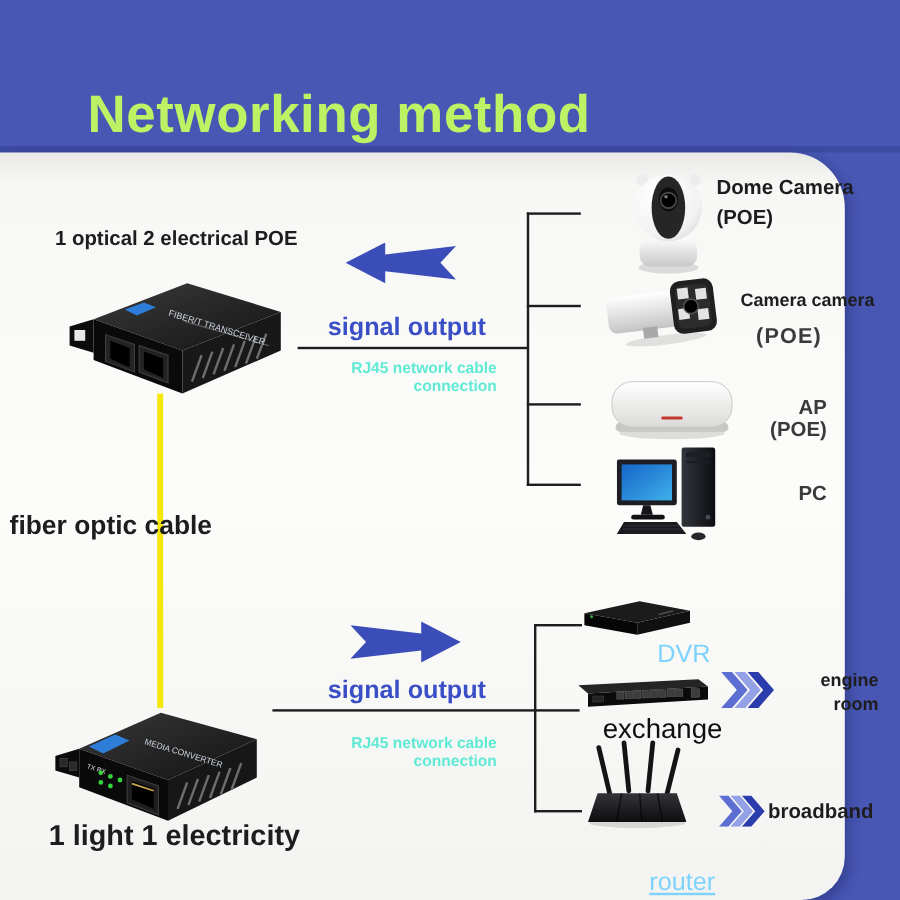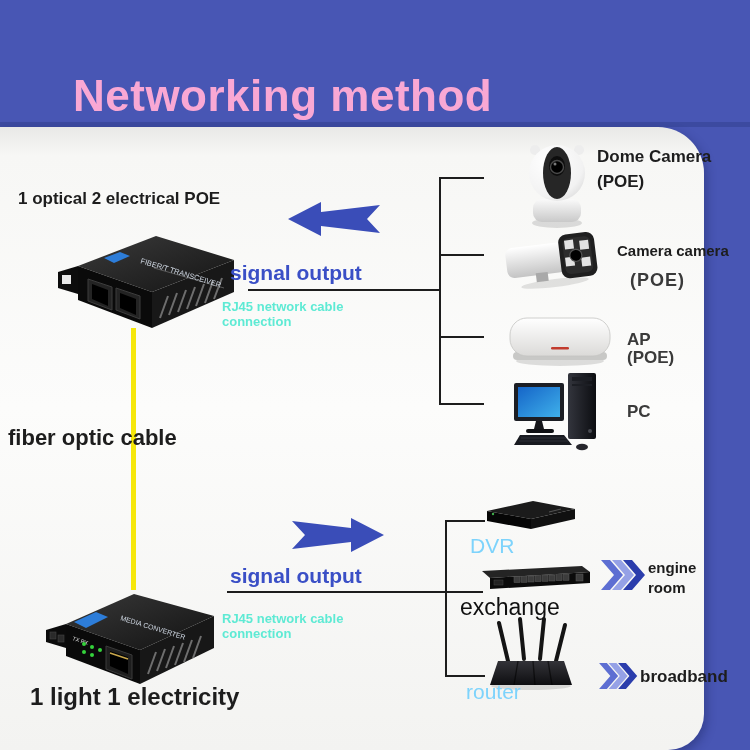--- a/index.html
+++ b/index.html
@@ -12,33 +12,33 @@
   .abs{position:absolute;}
   .panel{
     position:absolute;left:0;top:127px;width:704px;height:623px;
     background:linear-gradient(180deg,#e9e9e7 0px,#f7f7f5 28px,#fcfcfb 45%,#f3f3f1 100%);
     border-radius:0 46px 36px 0;
     box-shadow:3px 4px 10px rgba(20,28,80,0.35);
   }
   .banner-edge{position:absolute;left:0;top:122px;width:750px;height:5px;background:#3c4aa0;}
   .page-title{
     position:absolute;left:73px;top:45px;
-    color:#f9a8d4;font-size:44px;font-weight:700;letter-spacing:0.5px;line-height:1;
+    color:#bef264;font-size:44px;font-weight:700;letter-spacing:0.5px;line-height:1;
   }
   .lbl{color:#1d1d1d;white-space:nowrap;}
   .b17{font-size:17px;font-weight:700;}
   .b15{font-size:15px;font-weight:700;}
   .b20{font-size:24px;font-weight:700;}
   .b18{font-size:22px;font-weight:700;}
   .m17{font-size:17px;font-weight:600;color:#3a3a3a;}
   .r25{font-size:21px;font-weight:400;color:#7dd3fc;}
   .r23{font-size:23px;font-weight:400;color:#0f0f0f;}
   .signal{color:#3a4fc6;font-size:21px;font-weight:700;}
   .rj45{color:#5eead4;font-size:13px;font-weight:600;}
-  .center{text-align:left;}
+  .center{text-align:right;}
   .line{background:#1d1d1d;}
   .yellow-cable{background:#f6e70b;}
   svg{display:block;}
 </style>
 </head>
 <body>
 
 <div id="canvas">
 
   <div class="banner-edge"></div>
@@ -299,21 +299,21 @@
         <line x1="70" y1="46" x2="79" y2="10"></line>
       </g>
       <polygon points="12,46 78,46 86,70 4,70" fill="url(#rBody)"></polygon>
       <g stroke="#000" stroke-width="1.4" opacity="0.55">
         <line x1="32" y1="46" x2="28" y2="70"></line>
         <line x1="47" y1="46" x2="49" y2="70"></line>
         <line x1="62" y1="46" x2="66" y2="70"></line>
       </g>
     </svg>
   </div>
-  <div class="abs r25 center" style="left:466px;top:680px;width:130px;">router</div>
+  <div class="abs r25 center" style="left:466px;top:724px;width:130px;text-decoration:underline;">router</div>
 
   <div class="abs" style="left:601px;top:560px;width:46px;height:30px;">
     <svg viewBox="0 0 46 30" width="46" height="30">
       <polygon points="0,0 9,0 22,15 9,30 0,30 13,15" fill="#5d6ed2"></polygon>
       <polygon points="11,0 20,0 33,15 20,30 11,30 24,15" fill="#95a1e6"></polygon>
       <polygon points="22,0 31,0 44,15 31,30 22,30 35,15" fill="#2b3dac"></polygon>
     </svg>
   </div>
   <div class="abs lbl b15 center" style="left:648px;top:558px;width:84px;line-height:20px;">
     <div>engine</div>

